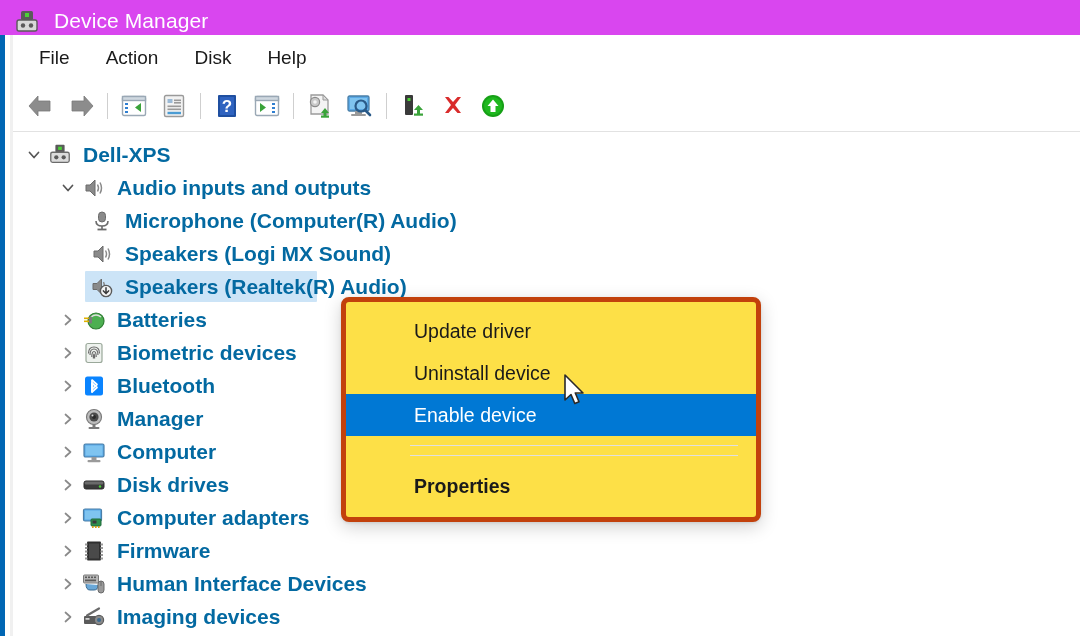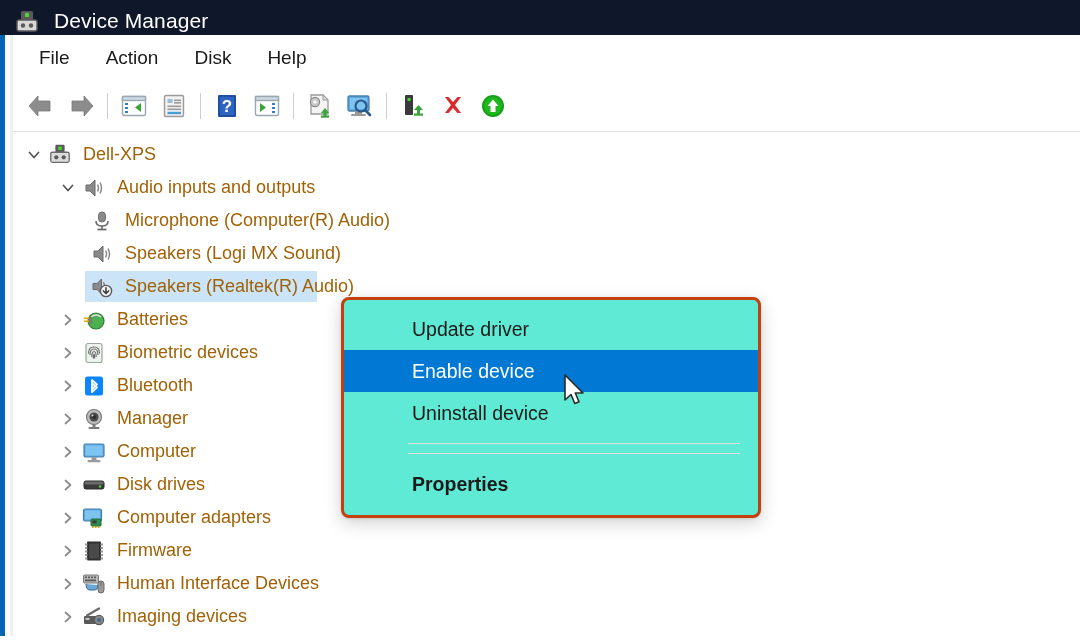--- a/index.html
+++ b/index.html
@@ -17,21 +17,21 @@
     overflow: hidden;
     background: #ffffff;
   }
 
   
   .titlebar {
     position: absolute;
     left: 0; top: 0;
     width: 1080px;
     height: 41px;
-    background: #0f172a;
+    background: #d946ef;
     display: flex;
     align-items: center;
   }
   .titlebar-icon {
     width: 26px;
     height: 26px;
     margin-left: 14px;
     position: relative;
     flex: none;
   }
@@ -135,24 +135,25 @@
   .trow .ticon {
     width: 26px;
     height: 26px;
     flex: none;
     position: relative;
     display: flex;
     align-items: center;
     justify-content: center;
   }
   .trow .tlabel {
-    font-size: 18px;
-    color: #a16207;
+    font-size: 21px;
+    color: #0369a1;
     margin-left: 10px;
     white-space: nowrap;
+    font-weight: bold;
   }
   .trow.selected .hl {
     position: absolute;
     left: 0;
     top: 1px;
     height: 31px;
     background: #cce4f7;
     border-radius: 1px;
     z-index: 0;
   }
@@ -161,22 +162,22 @@
   .ind0 { padding-left: 8px; }
   .ind1 { padding-left: 42px; }
   .ind2 { padding-left: 76px; }
 
   
   .ctxmenu {
     position: absolute;
     left: 341px;
     top: 297px;
     width: 420px;
-    background: #5eead4;
-    border: 3px solid #c2410c;
+    background: #fde047;
+    border: 5px solid #c2410c;
     border-radius: 8px;
     box-shadow: 0 5px 18px rgba(0,0,0,0.18), 0 1px 3px rgba(0,0,0,0.10);
     padding: 8px 0 10px 0;
     box-sizing: border-box;
     z-index: 50;
   }
   .ctxitem {
     height: 42px;
     display: flex;
     align-items: center;
@@ -605,22 +606,22 @@
           </svg>
         </div>
         <div class="tlabel">Imaging devices</div>
       </div>
 
     </div>
   </div>
 
   <div class="ctxmenu">
     <div class="ctxitem">Update driver</div>
+    <div class="ctxitem">Uninstall device</div>
     <div class="ctxitem highlight">Enable device</div>
-    <div class="ctxitem">Uninstall device</div>
     <div class="ctxsep"></div>
     <div class="ctxsep"></div>
     <div class="ctxitem bold">Properties</div>
   </div>
 
   <div class="cursor">
     <svg width="26" height="36" viewBox="0 0 26 36">
       <path d="M2 1 L2 26 L8 20.5 L11.8 29.5 L16 27.7 L12.3 19 L20 19 Z" fill="#ffffff" stroke="#2a2a2a" stroke-width="1.6" stroke-linejoin="round"></path>
     </svg>
   </div>

